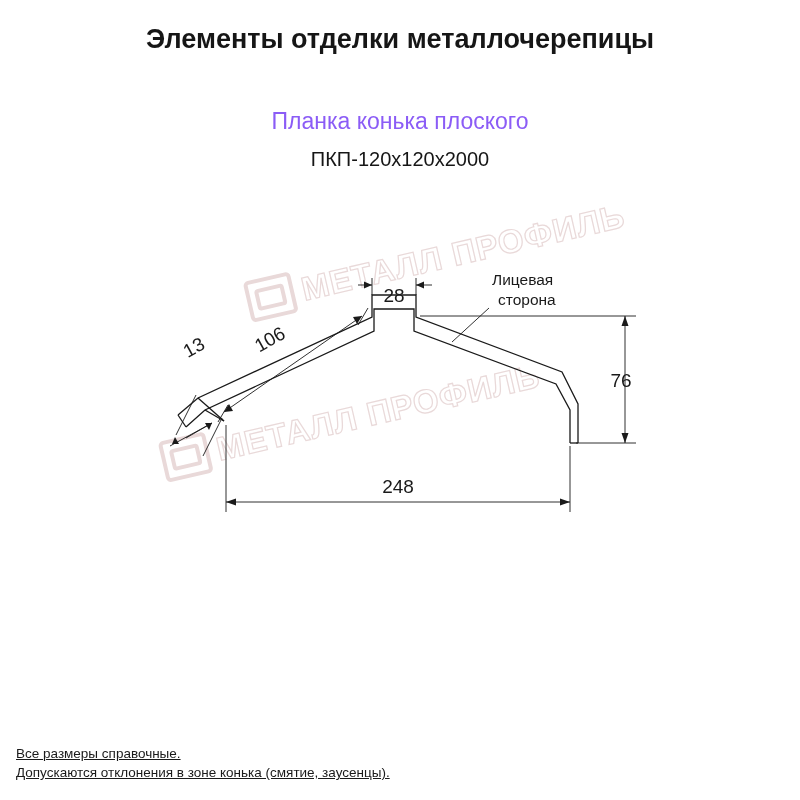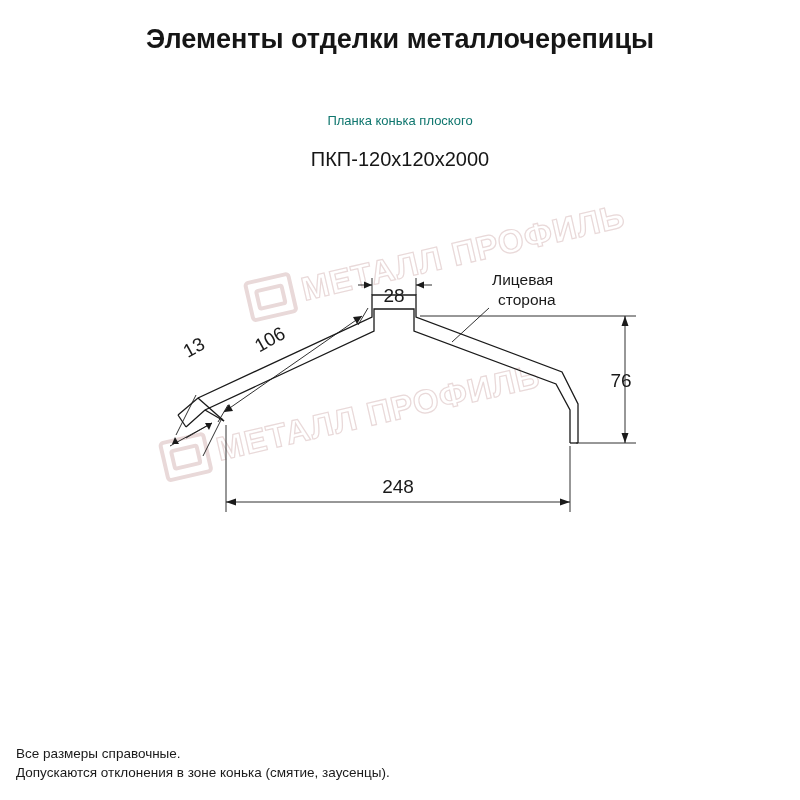--- a/index.html
+++ b/index.html
@@ -29,23 +29,23 @@
   }
   .main-title {
     font-size: 27px;
     font-weight: bold;
     letter-spacing: 0px;
     color: #161616;
     margin: 0;
     line-height: 34px;
   }
   .subtitle {
-    font-size: 13px;
+    font-size: 23px;
     font-weight: normal;
-    color: #0f766e;
+    color: #8b5cf6;
     margin: 0;
     line-height: 26px;
     padding-top: 52px;
   }
   .product-code {
     font-size: 20px;
     font-weight: normal;
     color: #161616;
     margin: 0;
     line-height: 26px;
@@ -72,20 +72,21 @@
   .footer-note {
     position: absolute;
     left: 16px;
     bottom: 18px;
     font-size: 13.5px;
     line-height: 19px;
     color: #1a1a1a;
   }
   .footer-note div {
     white-space: nowrap;
+    text-decoration: underline;
   }
   text {
     font-family: "Liberation Sans", sans-serif;
     fill: #1a1a1a;
   }
   .dim-label {
     font-size: 19px;
   }
   .face-label {
     font-size: 15.5px;

